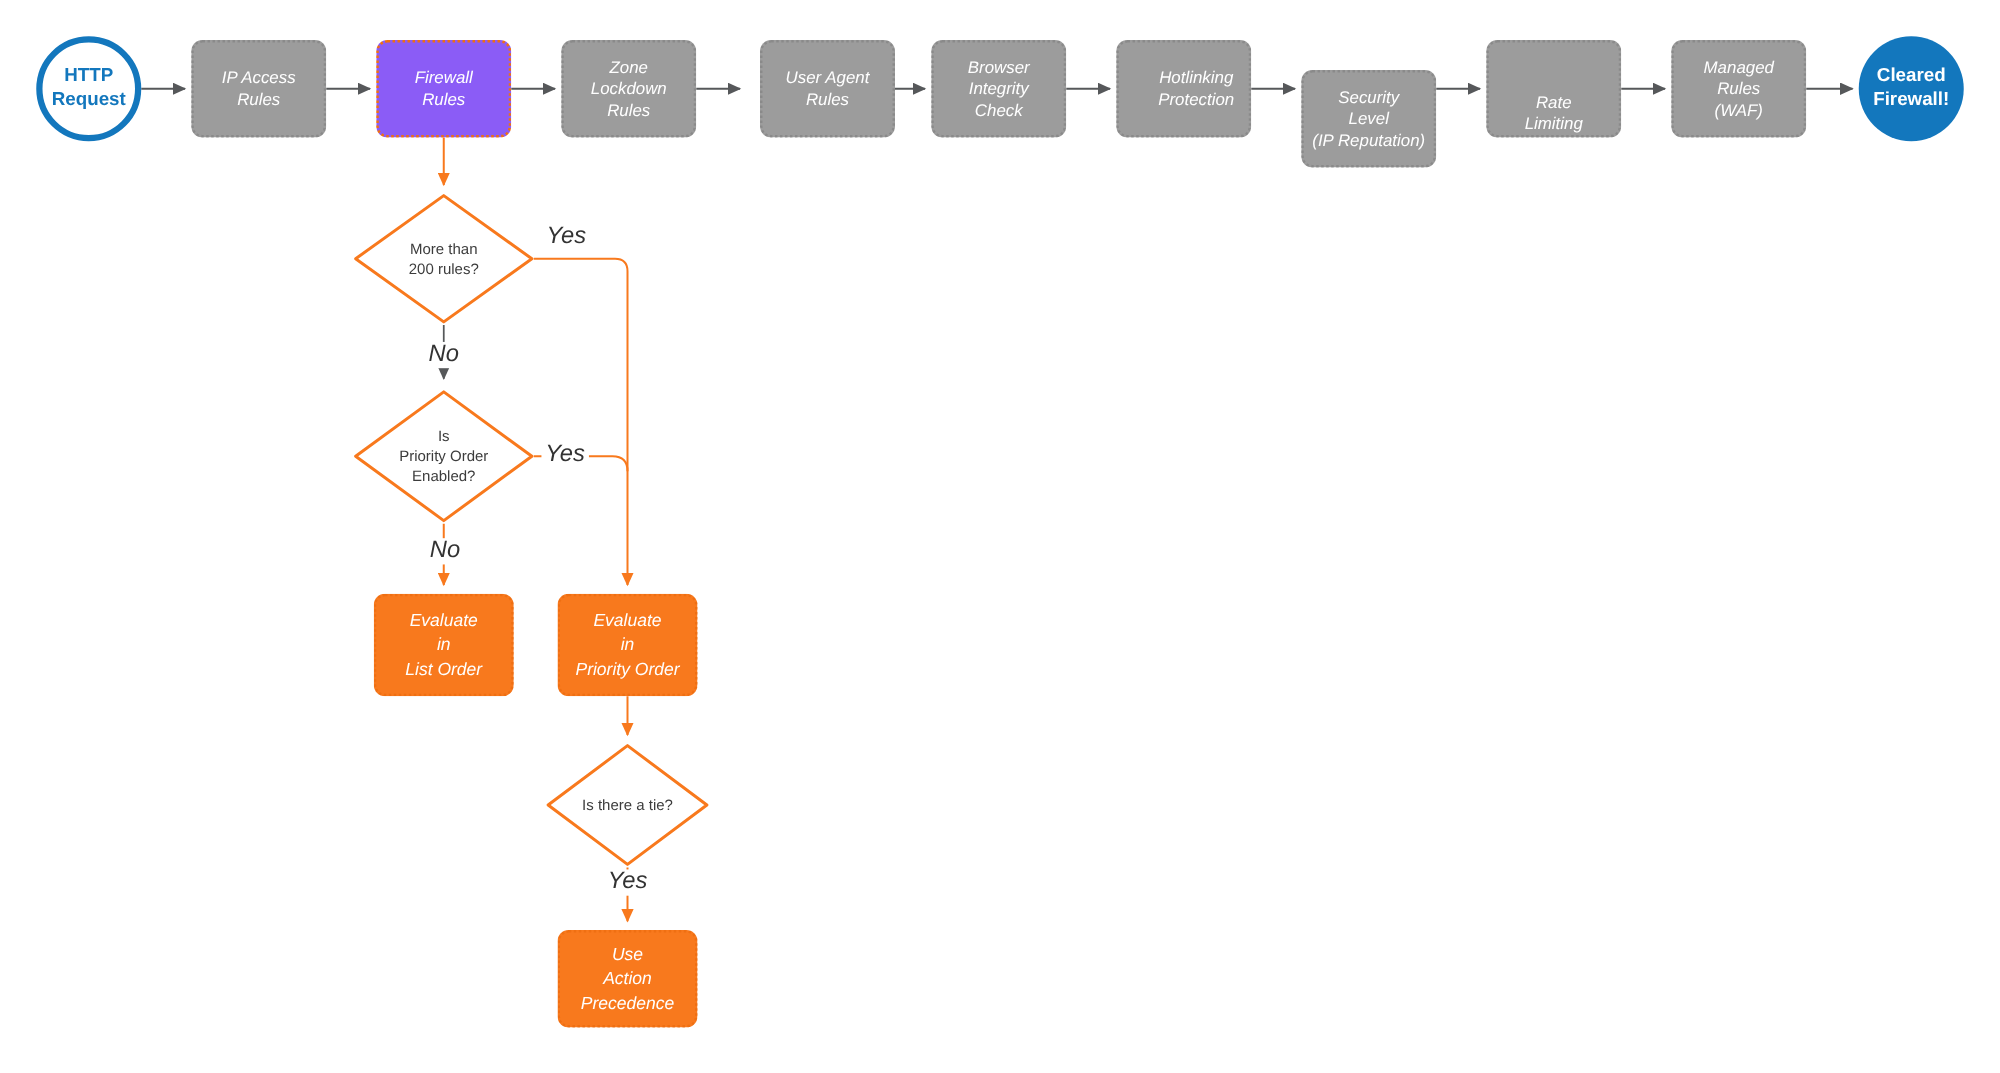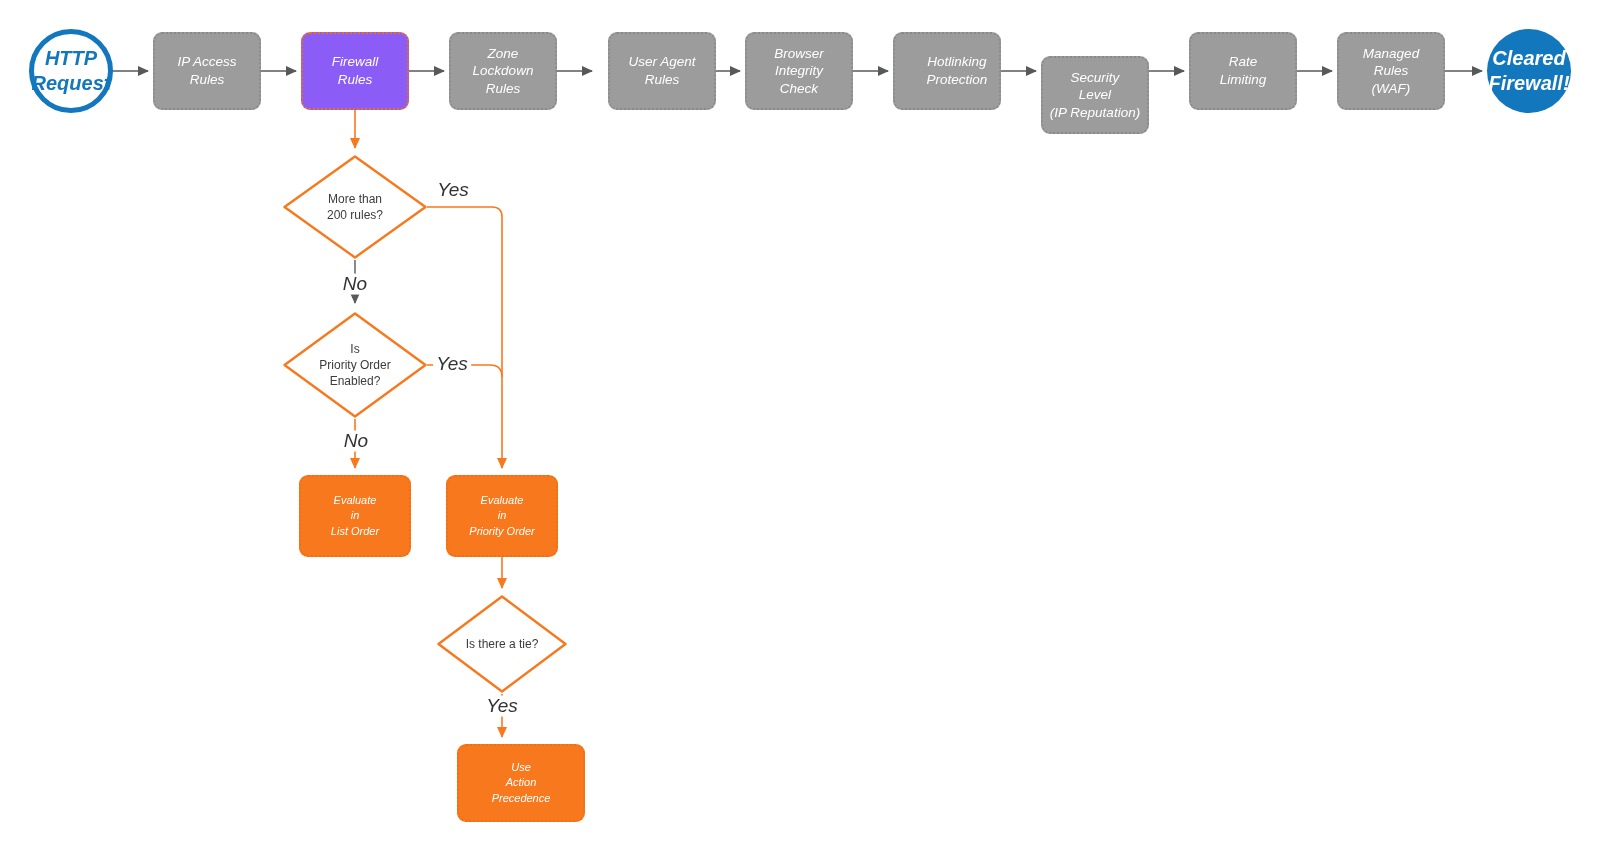--- a/index.html
+++ b/index.html
@@ -15,25 +15,25 @@
   .step {
     width:108px; height:78px; border-radius:9px;
     background:#9c9c9c; border:2px dotted #8a8a8a;
     color:#ffffff; font-style:italic; font-size:13.5px; line-height:1.3;
   }
   .step.active { background:#8b5cf6; border:2px dotted #ef6f12; }
 
   
   .action {
     border-radius:9px; background:#f8791d; border:2px dotted #ef6f12;
-    color:#ffffff; font-style:italic; font-size:11px; line-height:1.38;
+    color:#ffffff; font-style:italic; font-size:14px; line-height:1.38;
   }
 
   
-  .circle { width:84px; height:84px; border-radius:50%; font-weight:bold; font-style:italic; font-size:20px; line-height:1.25; }
+  .circle { width:84px; height:84px; border-radius:50%; font-weight:bold; font-size:15px; line-height:1.25; }
   .circle.start { background:#ffffff; border:5px solid #1377bd; color:#1377bd; }
   .circle.end   { background:#1377bd; border:none; color:#ffffff; }
 
   
   .diamond { color:#3c3c3c; font-size:12px; line-height:1.35; }
   .diamond svg { position:absolute; inset:0; }
   .diamond .lbl { position:relative; }
 
   
   .edge-label {
@@ -110,21 +110,21 @@
   </div>
   <div class="node step" style="left:893px; top:32px;padding-left:20px;">
     <span class="lbl">Hotlinking
 Protection</span>
   </div>
   <div class="node step" style="left:1041px; top:32px;margin-top:24px;">
     <span class="lbl">Security
 Level
 (IP Reputation)</span>
   </div>
-  <div class="node step" style="left:1189px; top:32px;">
+  <div class="node step" style="left:1189px; top:32px;align-items:flex-end;">
     <span class="lbl">Rate
 Limiting</span>
   </div>
   <div class="node step" style="left:1337px; top:32px;">
     <span class="lbl">Managed
 Rules
 (WAF)</span>
   </div>
 
   <div class="node circle end" style="left:1487px; top:29px;">
@@ -165,19 +165,19 @@
   <div class="node action" style="left:299px; top:475px; width:112px; height:82px;">
     <span class="lbl">Evaluate
 in
 List Order</span>
   </div>
   <div class="node action" style="left:446px; top:475px; width:112px; height:82px;">
     <span class="lbl">Evaluate
 in
 Priority Order</span>
   </div>
-  <div class="node action" style="left:446px; top:744px; width:128px; height:78px;margin-left:11px;">
+  <div class="node action" style="left:446px; top:744px; width:112px; height:78px;">
     <span class="lbl">Use
 Action
 Precedence</span>
   </div>
 
 </div>
 
 </body></html>

